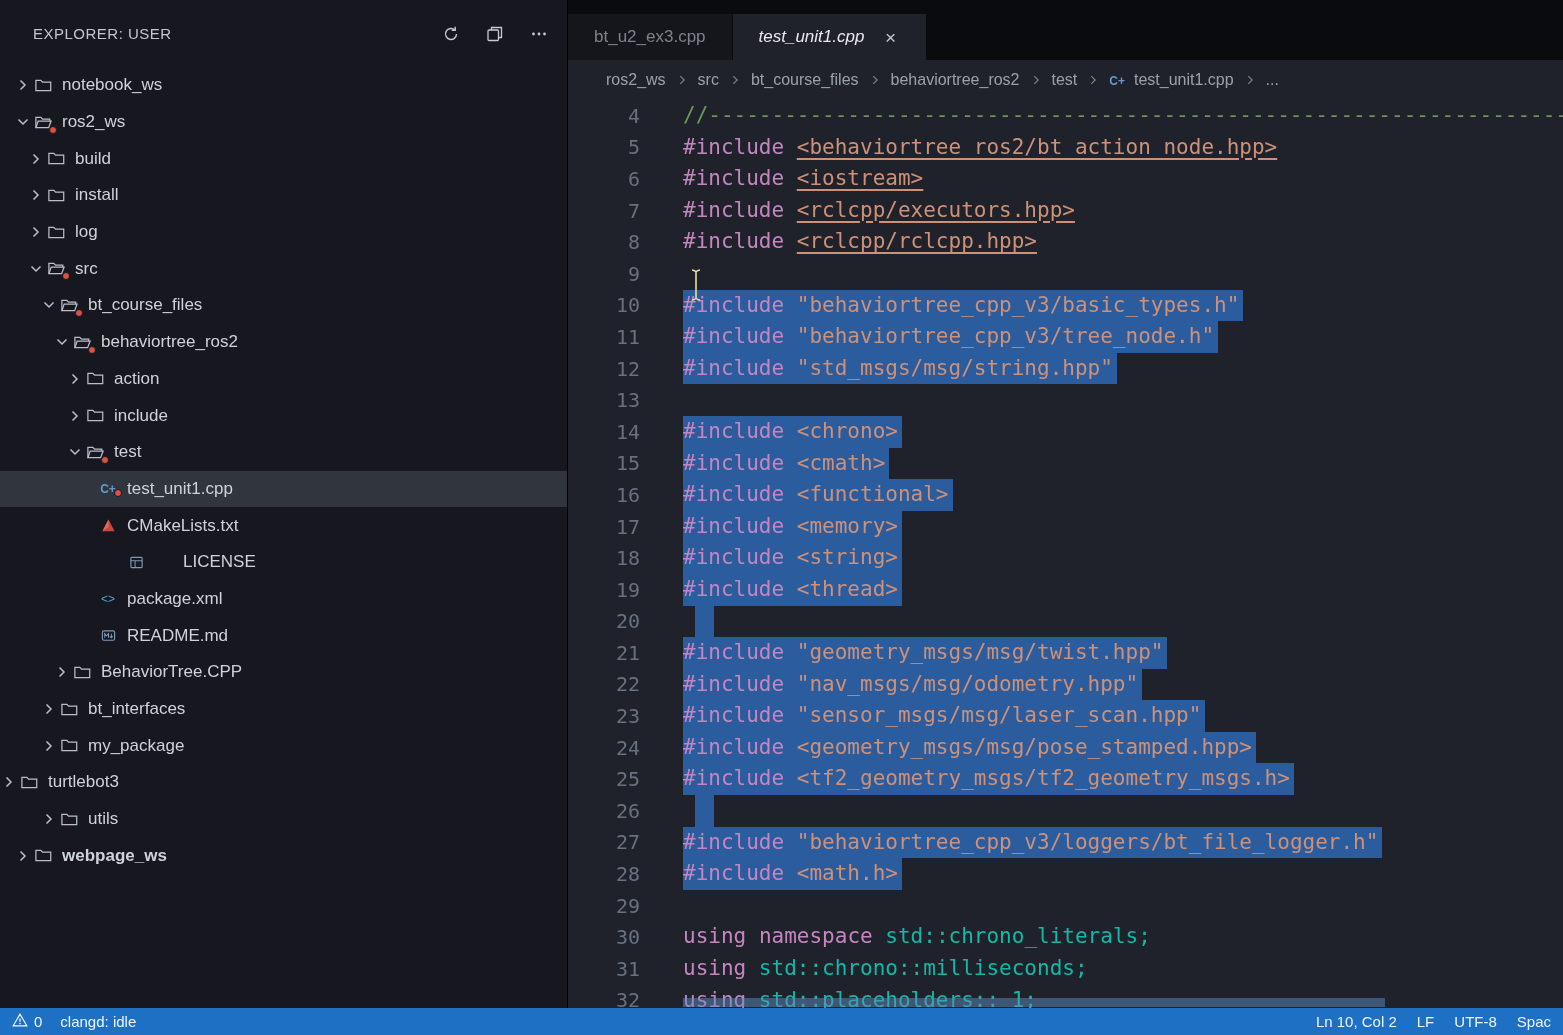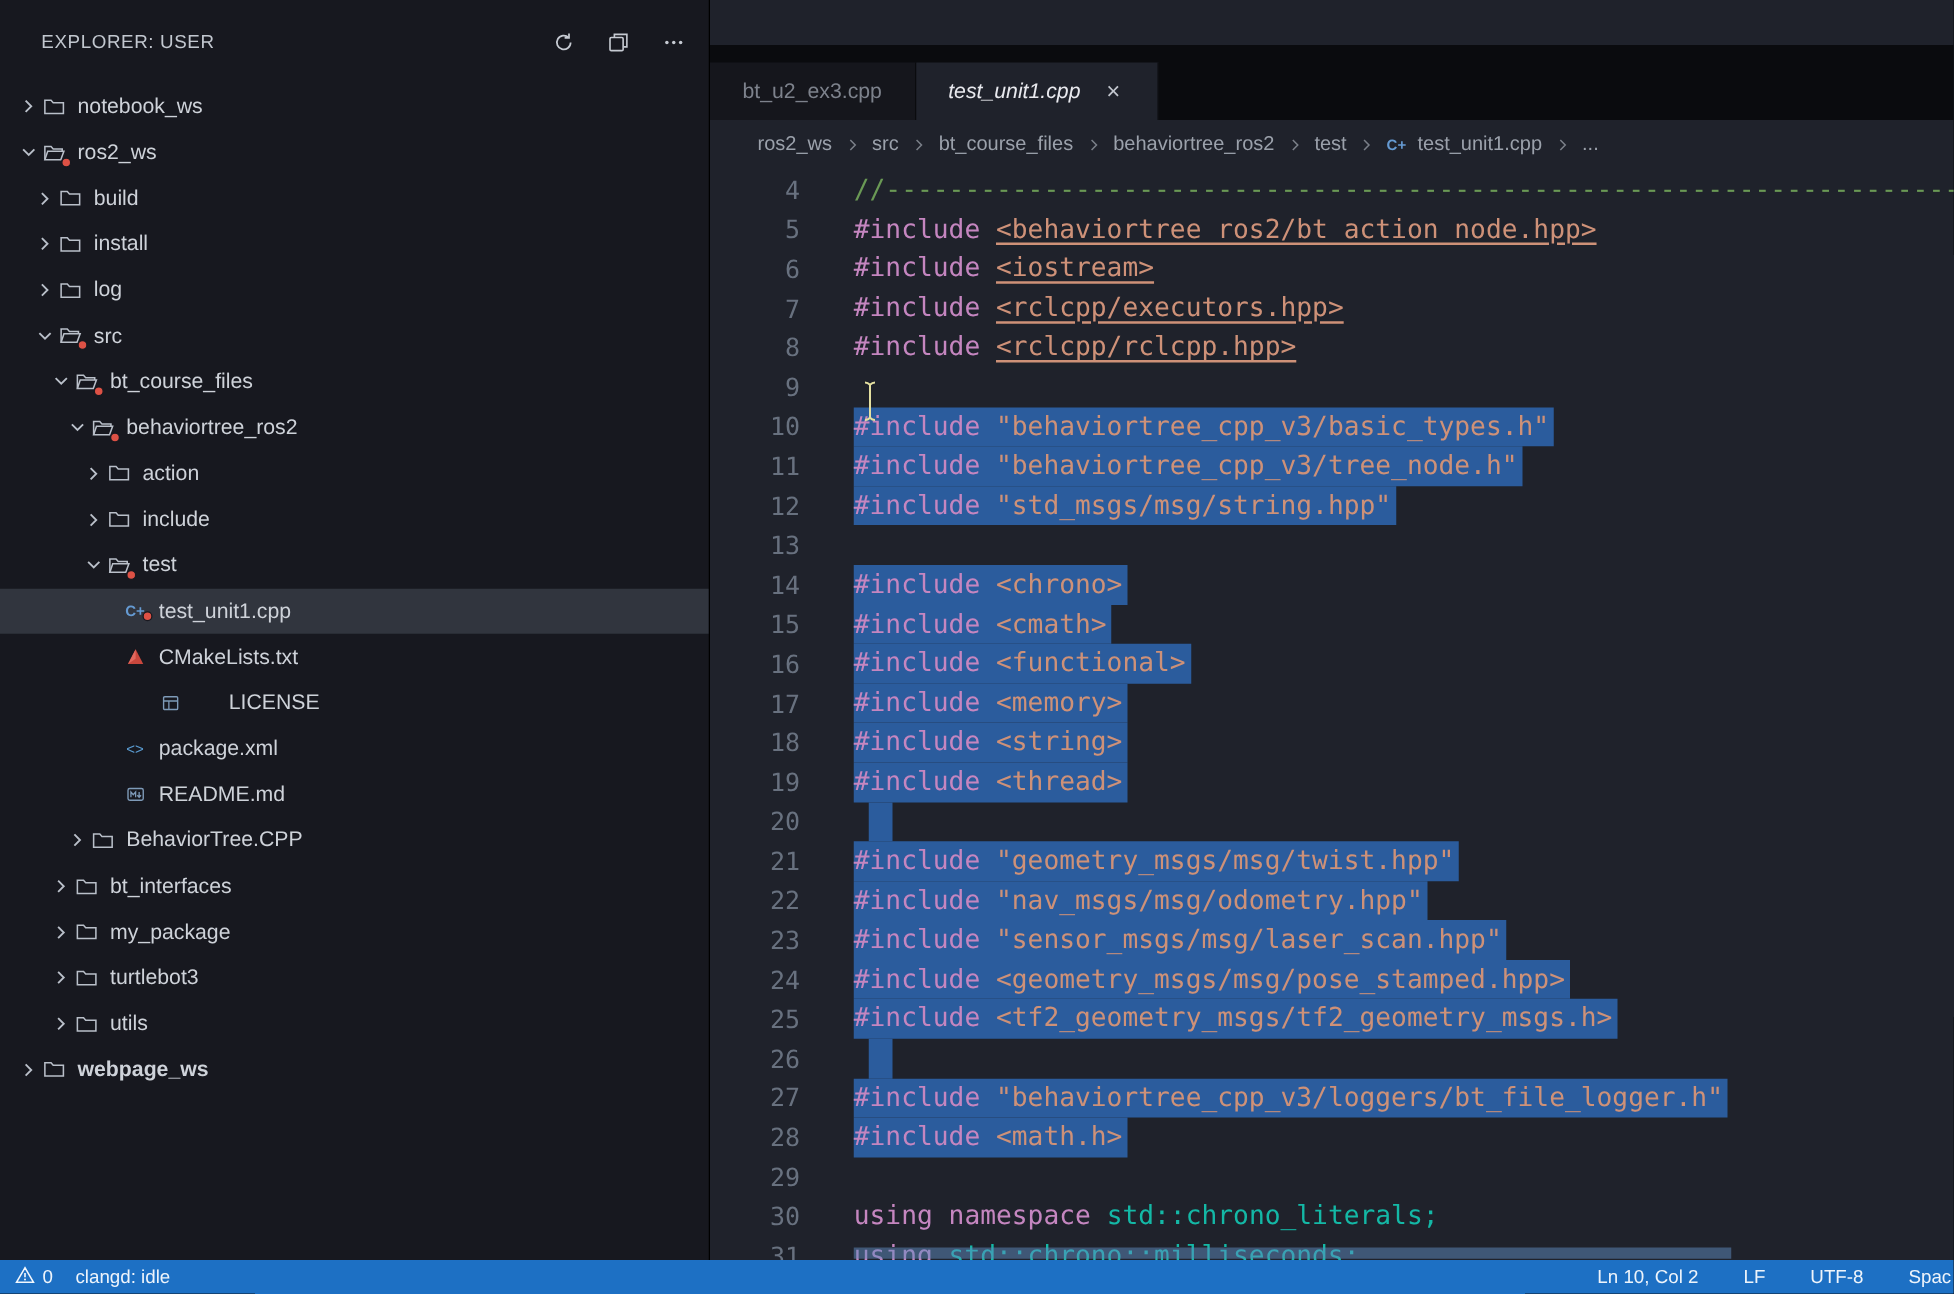--- a/index.html
+++ b/index.html
@@ -29,21 +29,21 @@
   .badge { position:absolute; right:-3px; bottom:-2px; width:8px; height:8px;
            border-radius:50%; background:#dd5145; border:1px solid #17181f; }
   .tree-label { font-size:17px; color:#ced2d9; }
   .txt-icon { font-family:"Liberation Sans",sans-serif; font-size:12px; line-height:1; }
 
   
   .editor-col { flex:1; min-width:0; display:flex; flex-direction:column;
                 background:#1f222b; position:relative; }
 
   .tab-bar { height:60px; flex:none; background:#0a0b0e; display:flex; align-items:flex-end;
-             padding-top:14px;margin-top:36px; }
+             padding-top:14px; }
   .tab { height:46px; display:flex; align-items:center; padding:0 26px;
          font-size:17px; color:#7d828c; background:#15161c; cursor:pointer;
          border-right:1px solid #0a0b0e; }
   .tab.active { background:#1f222b; color:#e8e9ee; font-style:italic; }
   .tab .close-btn { margin-left:16px; width:20px; height:20px; display:flex;
                     align-items:center; justify-content:center; cursor:pointer; border-radius:3px; }
 
   .breadcrumbs { height:40px; flex:none; display:flex; align-items:center; gap:9px;
                  padding-left:38px; font-size:16px; color:#9ba1ab; white-space:nowrap; }
   .crumb { cursor:pointer; }
@@ -65,21 +65,21 @@
 
   .hscrollbar { position:absolute; left:115px; bottom:1px; width:702px; height:9px;
                 background:rgba(96,139,193,.5); cursor:pointer; }
   .ibeam { position:absolute; left:120px; top:168px; pointer-events:none; }
 
   
   .status-bar { height:27px; flex:none; background:#1d70c4; color:#eef4fb;
                 display:flex; align-items:center; justify-content:space-between;
                 font-size:15px; padding-left:12px; overflow:hidden; }
   .sb-left { display:flex; align-items:center; gap:18px; }
-  .sb-right { display:flex; align-items:center; gap:36px; padding-right:2px; white-space:nowrap; }
+  .sb-right { display:flex; align-items:center; gap:20px; padding-right:12px; white-space:nowrap; }
   .sb-item { display:flex; align-items:center; gap:6px; cursor:pointer; }
 </style>
 </head>
 <body>
 
 <div class="app">
   <div class="main">
 
     <aside class="sidebar">
       <div class="sidebar-header">
@@ -337,21 +337,21 @@
                 <path d="M5.5 3.5 10 8l-4.5 4.5" fill="none" stroke="#b9bfc9" stroke-width="1.5"></path>
               </svg>
             </span>
             <span class="tree-icon">
               <svg viewBox="0 0 20 20" width="19" height="19">
                 <path d="M2 4.5h5.2l1.8 2h8.6v9H2z" fill="none" stroke="#b9bfc9" stroke-width="1.3"></path>
               </svg>
             </span>
             <span class="tree-label">my_package</span>
           </div>
-          <div class="tree-row" style="padding-left: 40px; text-align: center;">
+          <div class="tree-row" style=" text-align: center;">
             <span class="chev">
               <svg viewBox="0 0 16 16" width="16" height="16">
                 <path d="M5.5 3.5 10 8l-4.5 4.5" fill="none" stroke="#b9bfc9" stroke-width="1.5"></path>
               </svg>
             </span>
             <span class="tree-icon">
               <svg viewBox="0 0 20 20" width="19" height="19">
                 <path d="M2 4.5h5.2l1.8 2h8.6v9H2z" fill="none" stroke="#b9bfc9" stroke-width="1.3"></path>
               </svg>
             </span>

